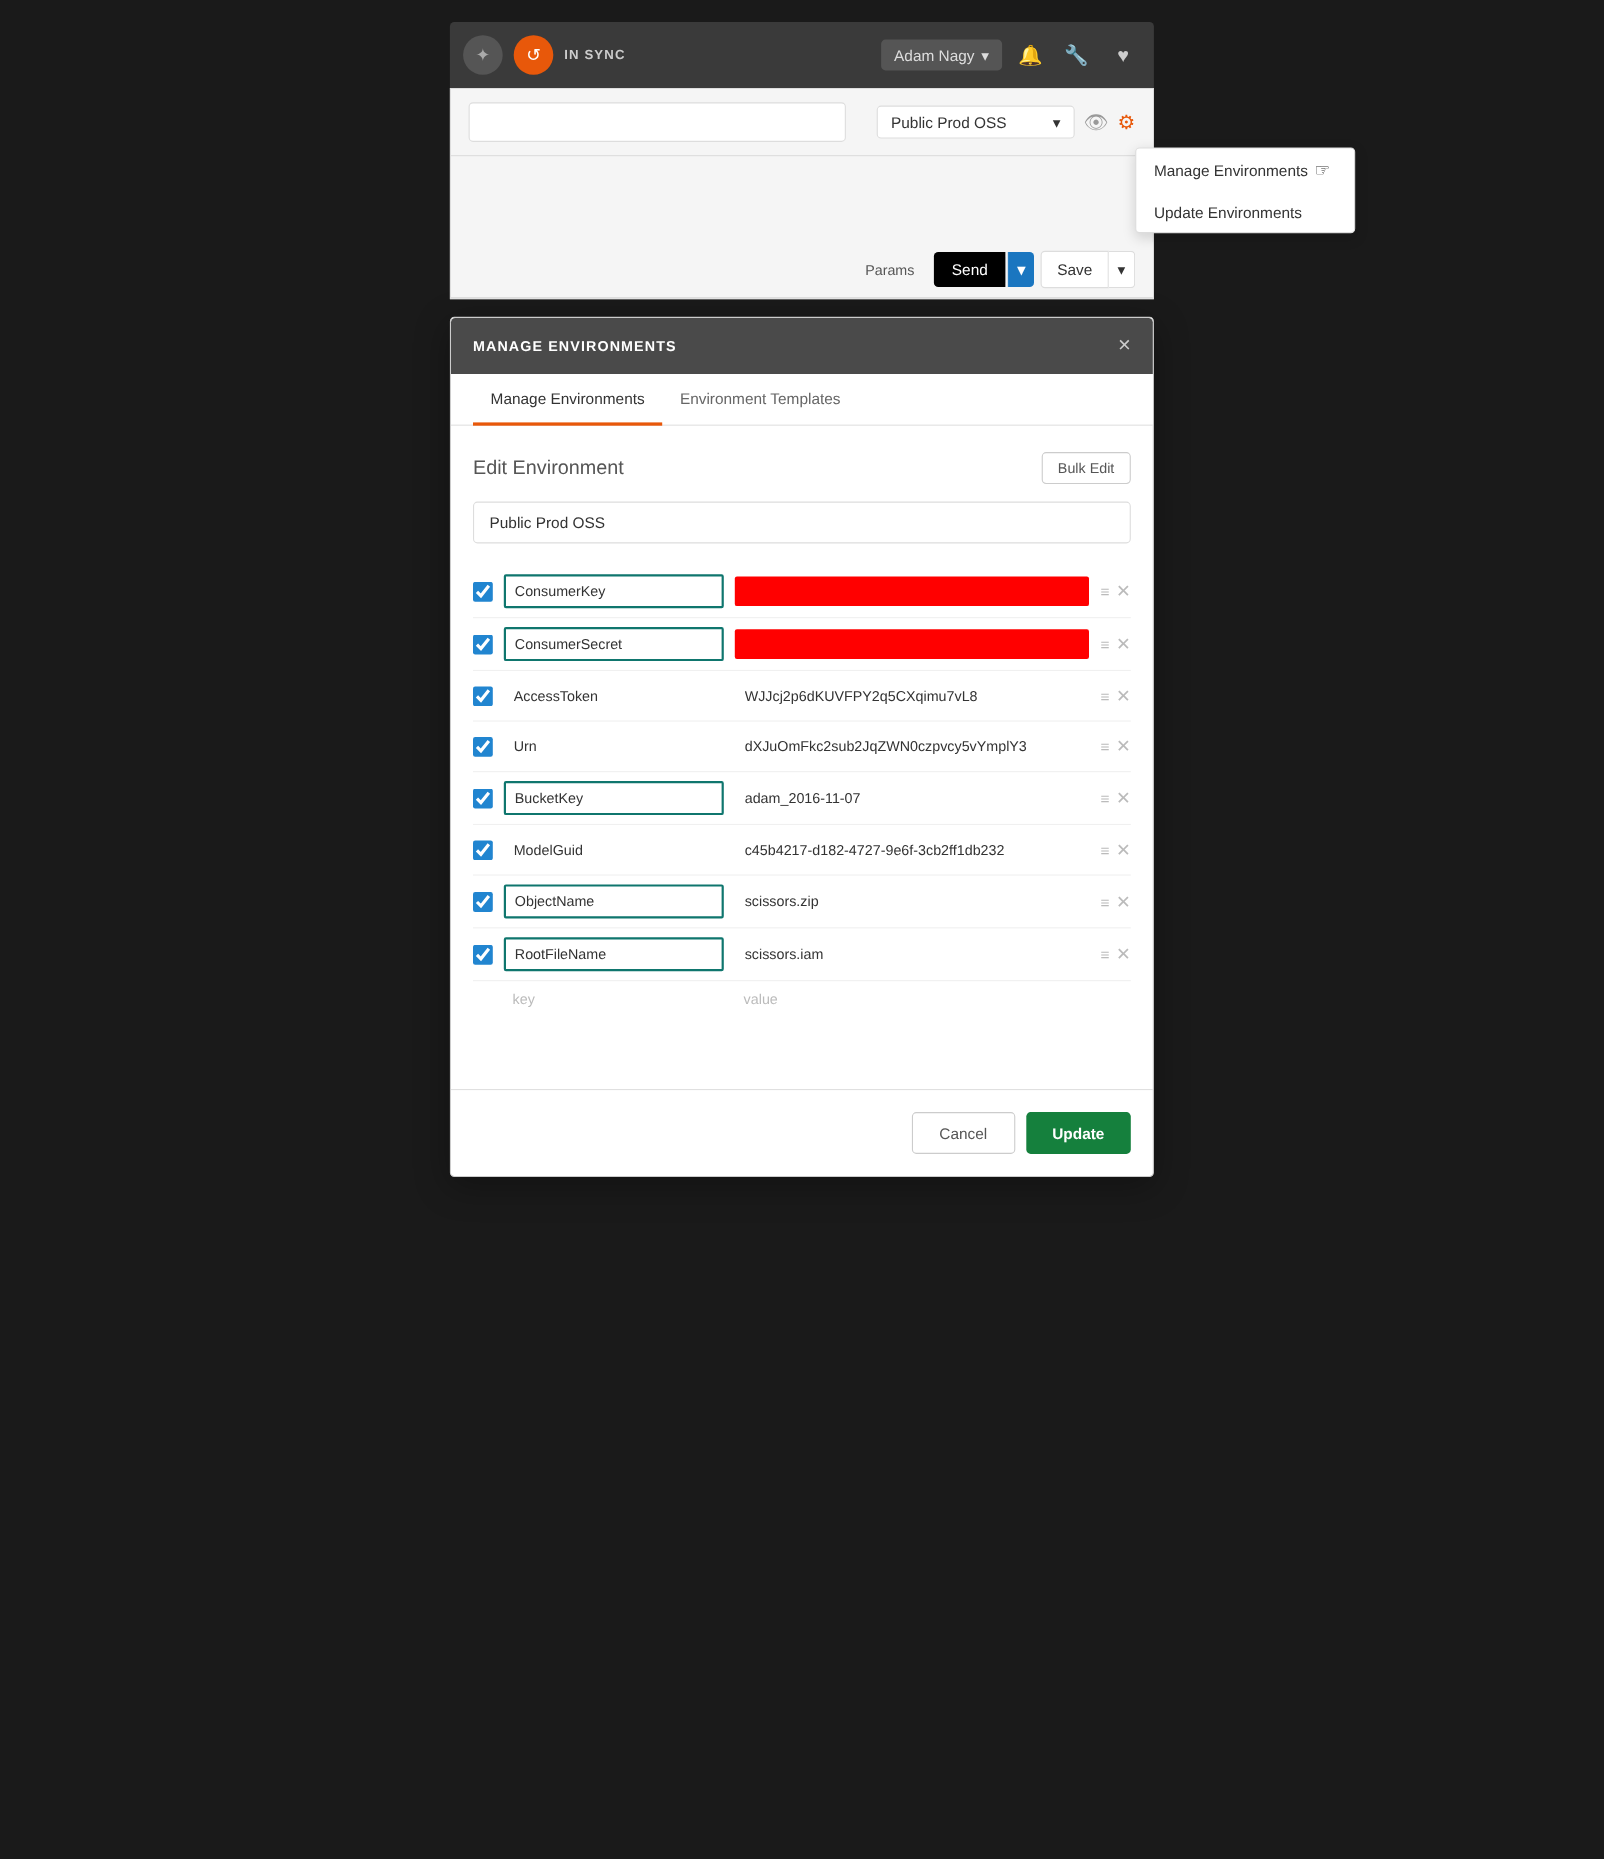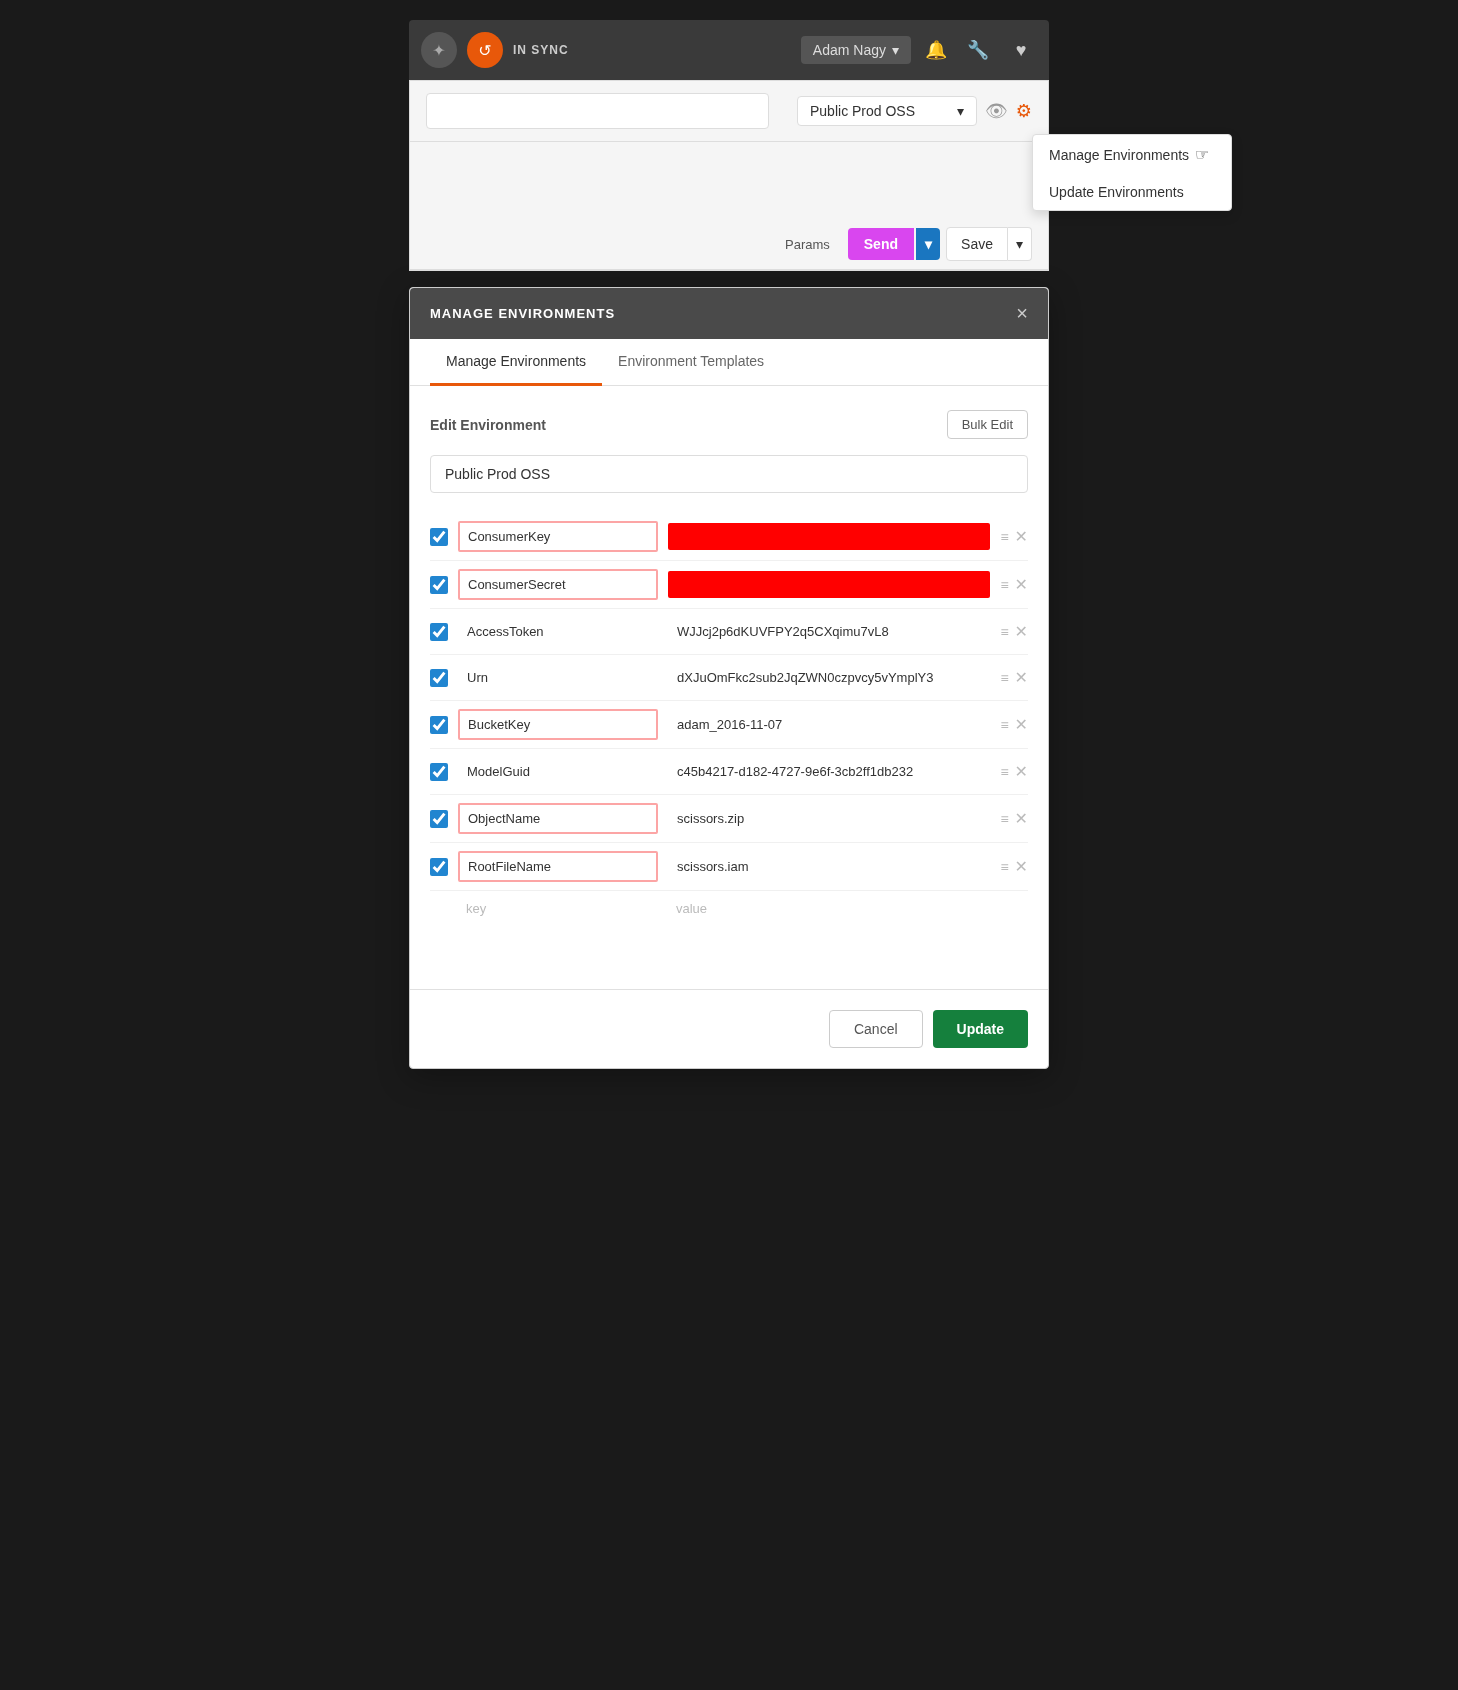--- a/index.html
+++ b/index.html
@@ -152,26 +152,26 @@
     .tab-btn {
       background: none;
       border: none;
       padding: 6px 12px;
       font-size: 13px;
       color: #555;
       cursor: pointer;
       border-radius: 4px;
     }
     .btn-send {
-      background: #d946ef;
+      background: #000000;
       color: white;
       border: none;
       padding: 8px 16px;
       font-size: 14px;
-      font-weight: 700;
+      font-weight: 400;
       border-radius: 4px 0 0 4px;
       cursor: pointer;
     }
     .btn-send-arrow {
       background: #1a76c0;
       color: white;
       border: none;
       padding: 8px 8px;
       font-size: 14px;
       font-weight: 600;
@@ -254,22 +254,22 @@
     .modal-body {
       padding: 24px 20px;
     }
     .edit-env-header {
       display: flex;
       align-items: center;
       justify-content: space-between;
       margin-bottom: 16px;
     }
     .edit-env-label {
-      font-size: 14px;
-      font-weight: 700;
+      font-size: 18px;
+      font-weight: 400;
       color: #555;
     }
     .bulk-edit-btn {
       background: white;
       border: 1px solid #ccc;
       color: #555;
       padding: 6px 14px;
       border-radius: 4px;
       font-size: 13px;
       cursor: pointer;
@@ -312,21 +312,21 @@
     .env-key-input {
       width: 100%;
       padding: 6px 8px;
       border: 1px solid transparent;
       border-radius: 2px;
       font-size: 13px;
       color: #333;
       background: transparent;
     }
     .env-key-input.highlighted {
-      border: 2px solid #fca5a5;
+      border: 2px solid #0f766e;
       background: white;
     }
 
     .env-value-cell {
       flex: 1;
     }
     .env-value-input {
       width: 100%;
       padding: 6px 8px;
       border: 1px solid transparent;

